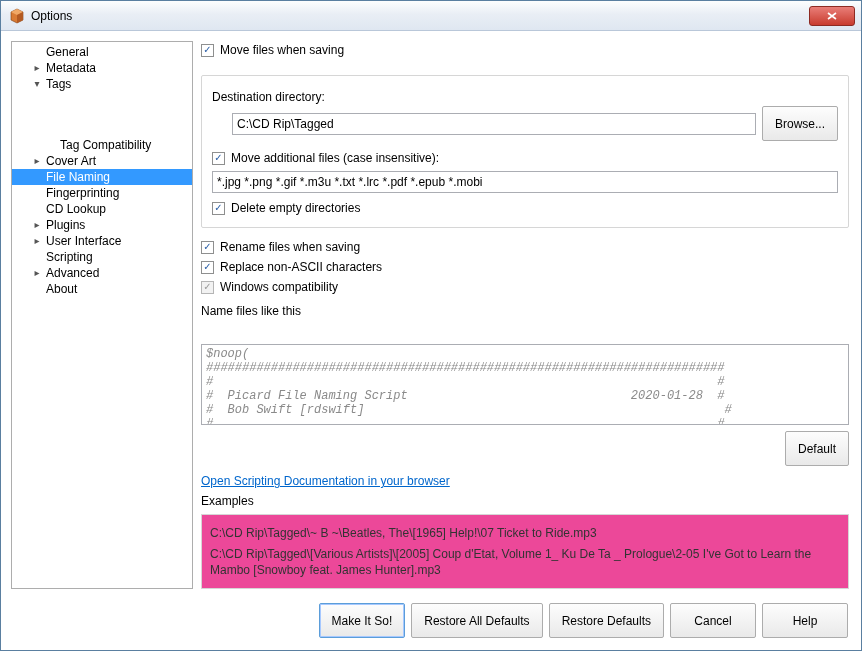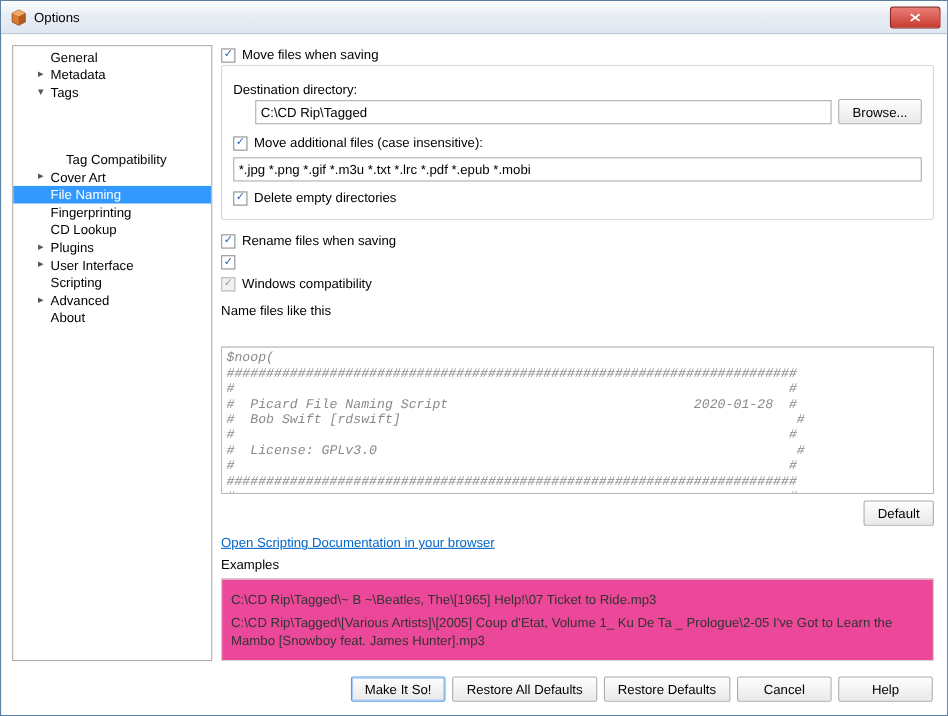--- a/index.html
+++ b/index.html
@@ -17,25 +17,25 @@
   .tree-item.selected { background:#3399ff; color:#fff; }
   .indent-1 { padding-left:18px; }
   .indent-2 { padding-left:32px;margin-top:45px; }
 
   .main { flex:1; display:flex; flex-direction:column; overflow:auto; padding-right:2px; }
   .row { display:flex; align-items:center; margin:2px 0; }
   .checkbox { width:13px; height:13px; border:1px solid #8e8f8f; background:#fff; margin-right:6px; display:inline-flex; align-items:center; justify-content:center; font-size:10px; line-height:10px; color:#2a5ea6; cursor:pointer; }
   .checkbox.disabled { border-color:#b5b5b5; background:#f2f2f2; color:#9a9a9a; cursor:default; }
   .cb-label { cursor:pointer; }
   .cb-label.disabled { color:#000000; cursor:default; }
-  .group { border:1px solid #d6d6d6; border-radius:2px; padding:10px 10px 10px 10px; margin:0 0 10px 0; position:relative; }
+  .group { border:1px solid #d6d6d6; border-radius:2px; padding:10px 10px 10px 10px; margin:16px 0 10px 0; position:relative; }
   .gap { height:4px; }
   .field-label { margin:4px 0 2px 0; }
   .text-input { width:100%; height:22px; border:1px solid #abadb3; padding:2px 4px; font-family:inherit; font-size:12px; background:#fff; }
-  .btn { height:23px; padding:0 12px; border:1px solid #acacac; background:linear-gradient(#fdfdfd,#e9e9e9); border-radius:2px; cursor:pointer; font-family:inherit; font-size:12px; white-space:nowrap; }
+  .btn { height:35px; padding:0 12px; border:1px solid #acacac; background:linear-gradient(#fdfdfd,#e9e9e9); border-radius:2px; cursor:pointer; font-family:inherit; font-size:12px; white-space:nowrap; }
   .btn.focus { border-color:#5b9dd9; box-shadow:0 0 0 1px #a6c8ff inset; }
   .hline { display:flex; gap:6px; align-items:center;padding-left:20px; }
   .script-area { width:100%; height:170px; border:1px solid #abadb3; background:#fff; font-family:"Courier New",monospace; font-size:12px; color:#8a8a8a; font-style:italic; padding:2px 4px; overflow:auto; white-space:pre; resize:none;margin-top:24px; }
   .right-align { display:flex; justify-content:flex-end; margin-top:6px; }
   .link { color:#0066cc; text-decoration:underline; cursor:pointer; margin-top:8px; display:inline-block; }
   .examples-box { margin-top:4px; border:1px solid #d6d6d6; background:#ec4899; padding:6px 8px; font-size:12px; color:#333; }
   .examples-box .exline { margin:4px 0; line-height:1.35; }
   .footer { display:flex; justify-content:flex-end; gap:6px; padding:8px 13px 12px 10px; }
   .footer .btn { min-width:86px; }
 </style>
@@ -140,20 +140,21 @@
           <span class="cb-label">Delete empty directories</span>
         </div>
       </div>
 
       <div class="row">
         <span class="checkbox">✓</span>
         <span class="cb-label">Rename files when saving</span>
       </div>
       <div class="row" style="margin-top:4px;">
         <span class="checkbox">✓</span>
+        <span class="cb-label">Replace non-ASCII characters</span>
       </div>
       <div class="row" style="margin-top:4px;">
         <span class="checkbox disabled">✓</span>
         <span class="cb-label disabled">Windows compatibility</span>
       </div>
 
       <div class="field-label" style="margin-top:8px;">Name files like this</div>
       <textarea class="script-area" spellcheck="false" style="">$noop(
 ########################################################################
 #                                                                      #

